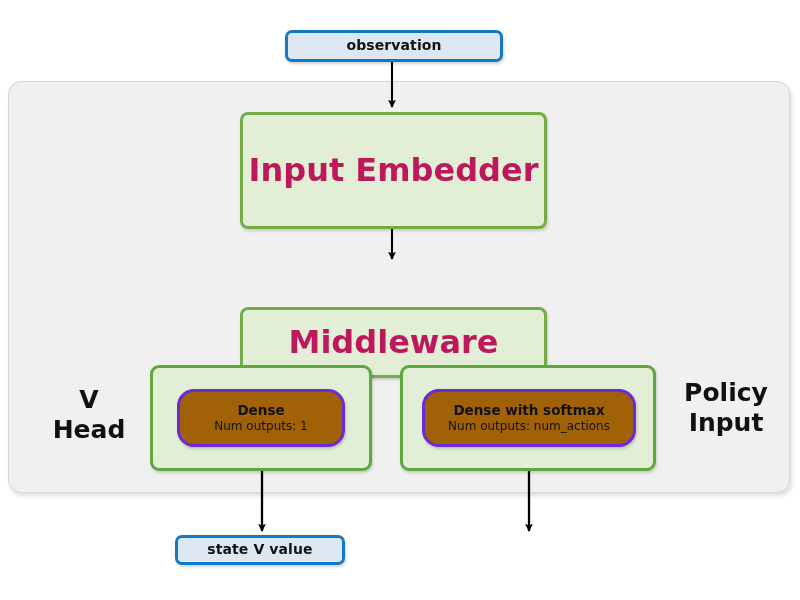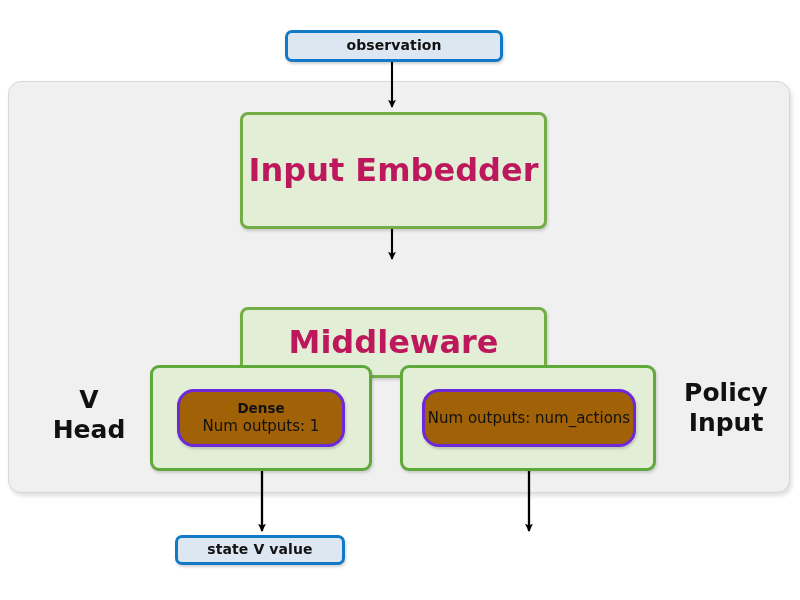--- a/index.html
+++ b/index.html
@@ -81,21 +81,21 @@
     border-radius: 17px;
     box-shadow: 1px 2px 3px rgba(0,0,0,0.18);
   }
   .orange-box .ttl {
     font-size: 13.5px;
     font-weight: bold;
     color: #111111;
     line-height: 1.25;
   }
   .orange-box .sub {
-    font-size: 15px;
+    font-size: 12px;
     font-weight: normal;
     color: #111111;
     line-height: 1.25;
   }
 
   
   .head-caption {
     position: absolute;
     text-align: center;
     font-size: 25px;
@@ -161,20 +161,21 @@
     <span class="ttl">Dense</span>
     <span class="sub">Num outputs: 1</span>
   </div>
 
   <div class="head-caption" style="left:34px; top:385px; width:110px;">V
 Head</div>
 
   <div class="head-wrap" style="left:400px; top:365px; width:256px; height:106px;"></div>
 
   <div class="node orange-box" style="left:422px; top:389px; width:214px; height:58px;">
+    <span class="ttl">Dense with softmax</span>
     <span class="sub">Num outputs: num_actions</span>
   </div>
 
   <div class="head-caption" style="left:663px; top:378px; width:126px;">Policy
 Input</div>
 
   <div class="node io-box" style="left:175px; top:535px; width:170px; height:30px;">
     <span class="label">state V value</span>
   </div>
 

